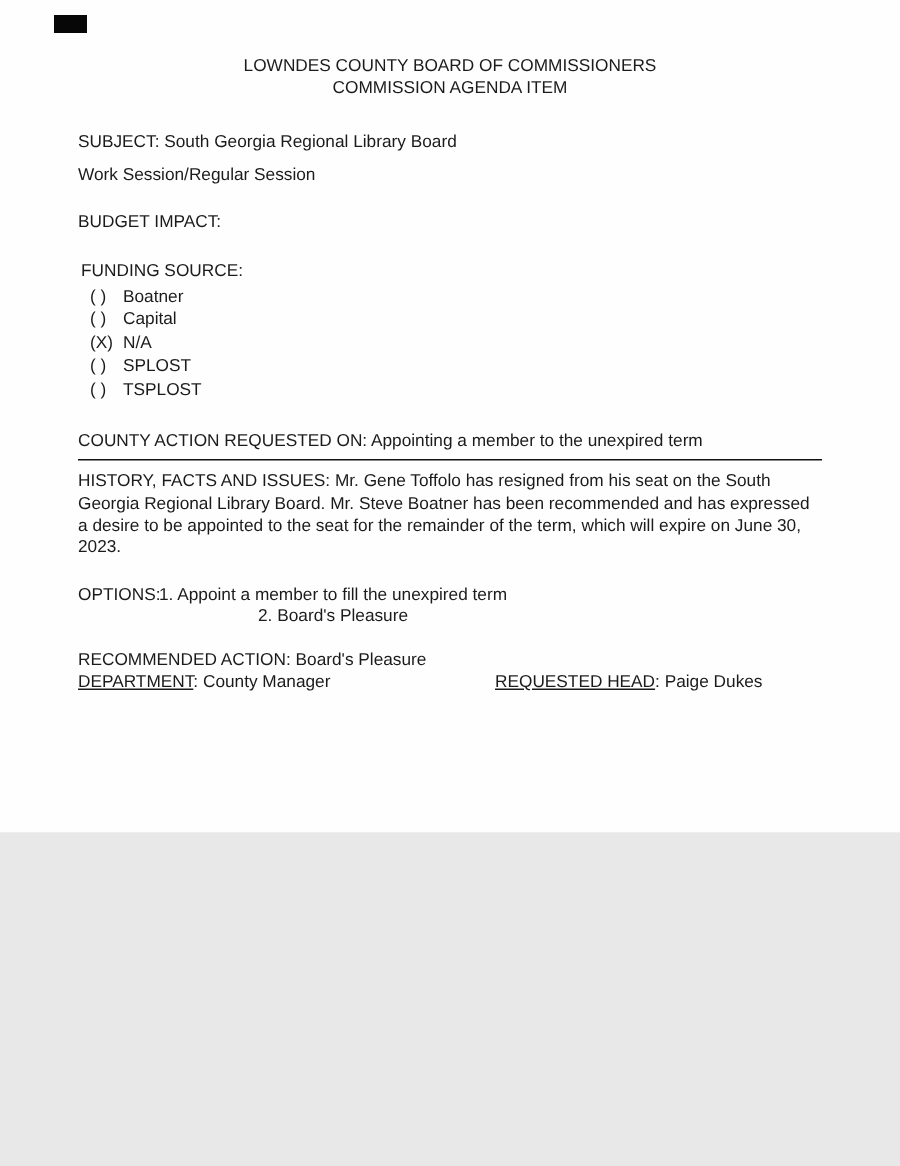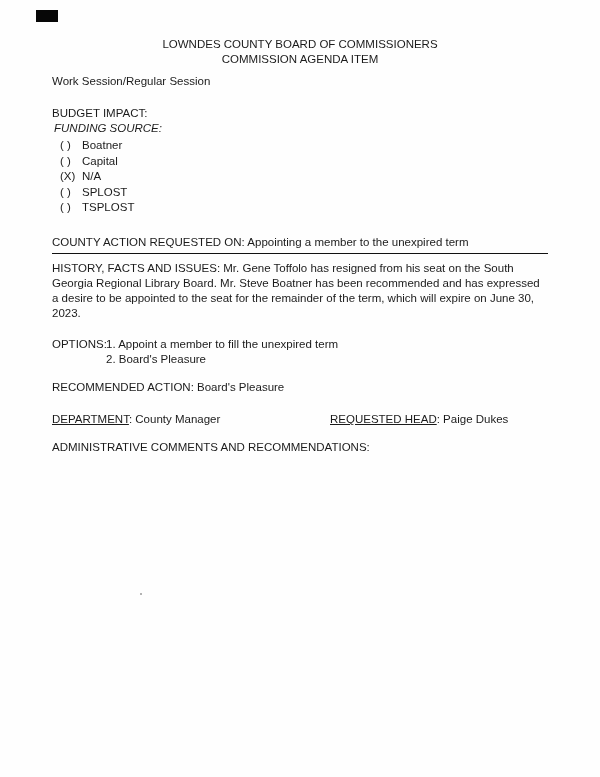--- a/index.html
+++ b/index.html
@@ -1,18 +1,18 @@
 <!DOCTYPE html>
 <html><head>
 <meta charset="utf-8">
 <style>
   html,body{margin:0;padding:0;background:#e8e8e8;}
   .page{
     position:relative;
-    width:600px;height:777px;
+    width:600px;height:555px;
     margin:0 auto;
     background:#fefefe;
     font-family:"Liberation Sans", sans-serif;
     font-size:11.5px;
     line-height:1.28;
     color:#1b1b1b;
     overflow:hidden;
   }
   .scan-artifact{
     position:absolute;left:36px;top:10px;
@@ -22,54 +22,55 @@
     position:absolute;left:140px;top:593px;
     width:2px;height:2px;background:#9a9a9a;border-radius:50%;
   }
   .header{margin-top:37px;text-align:center;}
   .header div{line-height:15px;}
   .content{padding:0 52px;}
   .subject{margin-top:21px;}
   .date-row{margin-top:7px;display:flex;justify-content:space-between;align-items:flex-start;}
   .session{padding-right:20px;text-align:right;}
   .budget{margin-top:17px;}
-  .funding{margin-top:1px;padding-left:2px;font-style:italic;}
+  .funding{margin-top:18px;padding-left:2px;}
   .fund-list{margin-top:2px;}
   .fund-item{line-height:15.5px;padding-left:8px;display:flex;}
   .fund-item .chk{width:22px;flex:none;}
   .county-action{
     margin-top:19px;
     padding-bottom:4px;
     border-bottom:1.5px solid #111;
   }
   .history{margin-top:7px;}
   .options-row{margin-top:17px;display:flex;}
   .options-row .opt-label{width:54px;flex:none;}
-  .opt-items div{line-height:14.5px;}
+  .opt-items div{line-height:14.5px;text-align:center;}
   .recommended{margin-top:14px;}
-  .dept-row{margin-top:17px;display:flex;}
+  .dept-row{display:flex;}
   .dept-left{width:278px;flex:none;}
   .u{text-decoration:underline;}
   .admin{margin-top:13px;}
 </style>
 </head>
 <body>
 
 <div class="page">
 
   <div class="scan-artifact"></div>
   <div class="speck"></div>
 
   <div class="header">
     <div>LOWNDES COUNTY BOARD OF COMMISSIONERS</div>
     <div>COMMISSION AGENDA ITEM</div>
   </div>
 
   <div class="content">
 
+    <div class="subject">SUBJECT: South Georgia Regional Library Board</div>
 
     <div class="date-row">
       <div class="session">Work Session/Regular Session</div>
     </div>
 
     <div class="budget">BUDGET IMPACT:</div>
     <div class="funding">FUNDING SOURCE:</div>
 
     <div class="fund-list">
       <div class="fund-item">
@@ -110,16 +111,15 @@
 
     <div class="dept-row">
       <div class="dept-left">
         <span class="u">DEPARTMENT</span><span>: County Manager</span>
       </div>
       <div>
         <span class="u">REQUESTED HEAD</span><span>: Paige Dukes</span>
       </div>
     </div>
 
-    <div class="admin">ADMINISTRATIVE COMMENTS AND RECOMMENDATIONS:</div>
 
   </div>
 </div>
 
 </body></html>

